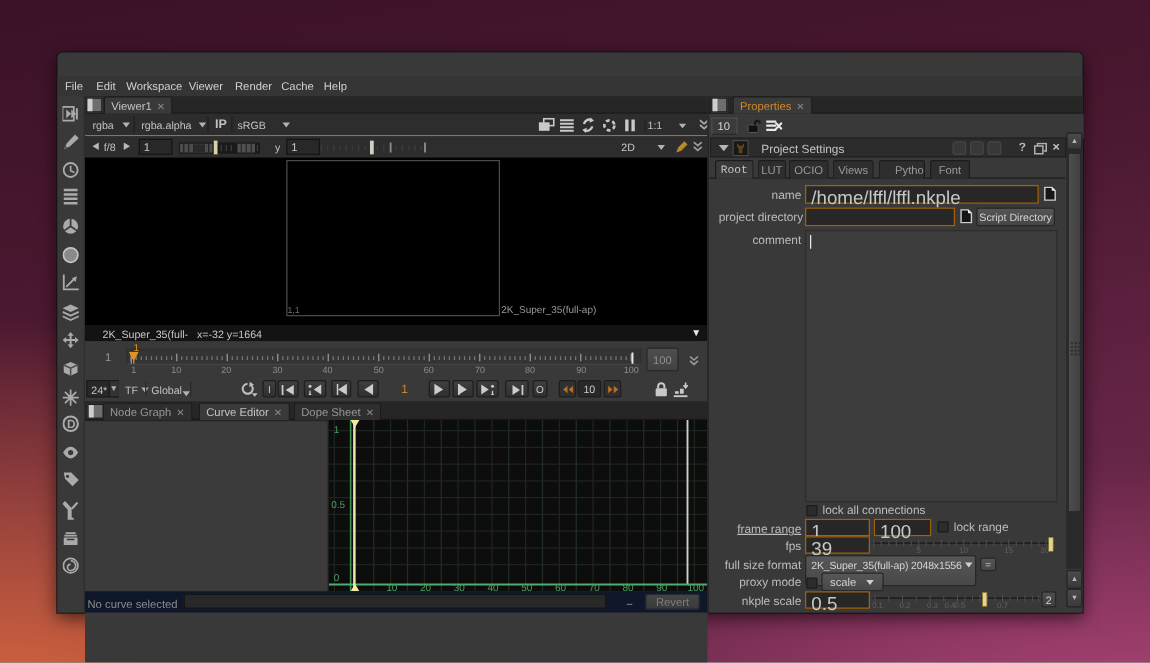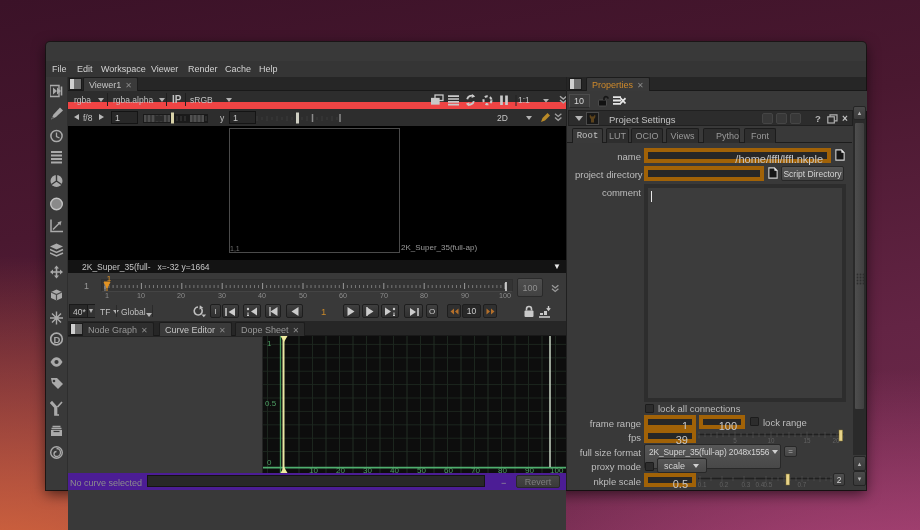--- a/index.html
+++ b/index.html
@@ -41,38 +41,38 @@
 .tab { position:absolute; top:0; height:14px; padding:2px 5px 0 5px; font-size:9px; color:#c4c4c4; background:#3a3a3a; border:1px solid #1c1c1c; border-bottom:none; border-radius:2px 2px 0 0; white-space:nowrap; }
 .tab.inactive { background:#2e2e2e; color:#989898; }
 .tabx { display:inline-block; margin-left:4px; color:#8a8a8a; font-size:8px; }
 .panicon { position:absolute; top:1px; width:13px; height:12px; background:#6e6e6e; border:1px solid #191919; }
 .panicon:after { content:""; position:absolute; left:0px; top:0px; width:4px; height:10px; background:#cfcfcf; }
 .arr { display:inline-block; width:0; height:0; border-left:3px solid transparent; border-right:3px solid transparent; border-top:4px solid #b2b2b2; vertical-align:1px; }
 .inbox { position:absolute; background:#282828; border:1px solid #141414; color:#c8c8c8; font-size:9px; padding:1px 3px; }
 
 #lpane { position:absolute; left:22px; top:35px; width:498px; height:525px; background:#393939; }
 #vtabrow { position:absolute; left:0; top:0; width:100%; height:14px; background:#262626; border-bottom:1px solid #191919; }
-#vtool1 { position:absolute; left:0; top:14px; width:100%; height:18px; background:#2d2d2d; border-bottom:7px solid #ef4444; }
+#vtool1 { position:absolute; left:0; top:14px; width:100%; height:18px; background:#2d2d2d; border-bottom:1px solid #ef4444; }
 #vtool2 { position:absolute; left:0; top:32px; width:100%; height:17px; background:#2d2d2d; }
 .vt { position:absolute; top:4px; color:#c2c2c2; font-size:8.5px; }
 #viewer { position:absolute; left:0; top:49px; width:100%; height:134px; background:#000; }
 #vstatus { position:absolute; left:0; top:183px; width:100%; height:13px; background:#131313; color:#c6c6c6; }
 #timeline { position:absolute; left:0; top:196px; width:100%; height:28px; background:#393939; }
 #playback { position:absolute; left:0; top:224px; width:100%; height:20px; background:#393939; }
 .pbtn { position:absolute; top:3px; width:19px; height:14px; background:linear-gradient(#3f3f3f,#303030); border:1px solid #1e1e1e; border-radius:2px; color:#cccccc; text-align:center; font-size:7px; line-height:13px; }
 #btabs { position:absolute; left:0; top:244px; width:100%; height:15px; background:#262626; border-bottom:1px solid #191919; }
 #btabs .tab { top:1px; }
 #curvelist { position:absolute; left:0; top:259px; width:195px; height:137px; background:#3b3b3b; border-right:1px solid #242424; border-top:1px solid #242424; }
 #graph { position:absolute; left:195px; top:259px; width:303px; height:137px; background:#0d0d0d; }
-#lbottom { position:absolute; left:0; top:396px; width:100%; height:17px; background:#4c1d95; }
+#lbottom { position:absolute; left:0; top:396px; width:100%; height:17px; background:#0f172a; }
 
 #props { position:absolute; left:520px; top:35px; width:300px; height:413px; background:#393939; border-left:1px solid #202020; }
 #ptabrow { position:absolute; left:0; top:0; width:100%; height:14px; background:#262626; border-bottom:1px solid #191919; }
 .plabel { position:absolute; text-align:right; color:#bdbdbd; font-size:9.5px; white-space:nowrap; }
-.pinput { position:absolute; background:#272727; border:4px solid #a16207; color:#c8c8c8; font-size:11px; padding:1px 4px; font-family:"Liberation Sans",sans-serif;text-align:right; }
+.pinput { position:absolute; background:#272727; border:1px solid #a16207; color:#c8c8c8; font-size:15px; padding:1px 4px; font-family:"Liberation Sans",sans-serif; }
 .pbutton { position:absolute; background:linear-gradient(#555,#464646); border:1px solid #282828; border-radius:2px; color:#d4d4d4; font-size:9px; text-align:center; }
 .chk { position:absolute; width:9px; height:9px; background:#2c2c2c; border:1px solid #1c1c1c; border-radius:1px; }
 .ptab { position:absolute; top:2px; height:15px; padding-top:2px; font-size:9px; text-align:center; overflow:hidden; color:#c4c4c4; background:#3a3a3a; border:1px solid #1c1c1c; border-bottom:none; border-radius:2px 2px 0 0; }
 .ptab.inactive { background:#2e2e2e; color:#9a9a9a; }
 .fileico { position:absolute; width:12px; height:12px; }
 
 .sbbox { position:absolute; left:808px; width:12px; background:linear-gradient(#4a4a4a,#3a3a3a); border:1px solid #252525; border-radius:2px; color:#b5b5b5; font-size:6px; text-align:center; }
 </style>
 </head>
 <body>
@@ -304,21 +304,21 @@
       </svg>
       <span class="abs" style="left:449px; top:5px; width:26px; height:19px; background:linear-gradient(#4e4e4e,#424242); border:1px solid #2a2a2a; border-radius:2px; color:#8f8f8f; font-size:9px; text-align:center; line-height:18px;">100</span>
       <svg class="abs" style="left:482px; top:11px;" width="10" height="9" viewBox="0 0 10 9">
             <g stroke="#9a9a9a" stroke-width="1.3" fill="none">
               <path d="M1 1.2l3.2 2.8L7.4 1.2M1 4.7l3.2 2.8 3.2-2.8" transform="translate(1,0)"></path>
             </g>
           </svg>
     </div>
     <div id="playback">
       <span class="abs" style="left:1px; top:3px; width:26px; height:14px; background:#282828; border:1px solid #1a1a1a; color:#c4c4c4;">
-        <span class="abs" style="left:3px; top:2px; font-size:8.5px;">40*</span>
+        <span class="abs" style="left:3px; top:2px; font-size:8.5px;">24*</span>
         <span class="abs" style="left:17px; top:0; width:8px; height:12px; border-left:1px solid #1a1a1a; background:#333;"><span class="arr" style="margin:4px 0 0 1px; border-left-width:2.5px; border-right-width:2.5px;"></span></span>
       </span>
       <span class="vt" style="left:32px; top:6px;">TF <span class="arr"></span></span>
       <span class="abs" style="left:48px; top:4px; width:1px; height:12px; background:#2a2a2a;"></span>
       <span class="vt" style="left:53px; top:6px;">Global</span>
           <span class="abs" style="left:78px; top:9px;"><span class="arr"></span></span>
       <span class="abs" style="left:84px; top:4px; width:1px; height:12px; background:#2a2a2a;"></span>
       <svg class="abs" style="left:122px; top:4px;" width="17" height="13" viewBox="0 0 17 13">
         <path d="M8 2a4 4 0 1 0 3.4 1.6" fill="none" stroke="#c0c0c0" stroke-width="1.6"></path>
         <path d="M9.8 0.3l3.4 2.4-3.8 1.8z" fill="#c0c0c0"></path>
@@ -490,21 +490,21 @@
     <div class="pbutton" style="left:214px; top:89px; width:63px; height:15px; line-height:14px; font-size:8.5px; white-space:nowrap;">Script Directory</div>
 
     <div class="plabel" style="left:28px; top:110px; width:46px;">comment</div>
     <div class="pinput" style="left:77px; top:107px; width:202px; height:218px; background:#3c3c3c; border-color:#2d2d2d;">
       <span class="abs" style="left:3px; top:3px; width:1px; height:11px; background:#e8e8e8;"></span>
     </div>
 
     <div class="chk" style="left:78px; top:327px;"></div>
     <div class="plabel" style="left:91px; top:326px; text-align:left;">lock all connections</div>
 
-    <div class="plabel" style="left:8px; top:341px; width:66px;">frame range</div>
+    <div class="plabel" style="left:8px; top:341px; width:66px;text-decoration:underline;">frame range</div>
     <div class="pinput" style="left:77px; top:338px; width:52px; height:14px;">1</div>
     <div class="pinput" style="left:132px; top:338px; width:46px; height:14px;">100</div>
     <div class="chk" style="left:183px; top:340px;"></div>
     <div class="plabel" style="left:196px; top:340px; text-align:left;">lock range</div>
 
     <div class="plabel" style="left:8px; top:355px; width:66px;">fps</div>
     <div class="pinput" style="left:77px; top:352px; width:52px; height:14px;">39</div>
     <svg class="abs" style="left:131px; top:352px;" width="146" height="14" viewBox="0 0 146 14">
       <path d="M0 5.5h146" stroke="#202020" stroke-width="1.4"></path>
       <g stroke="#4f4f4f" stroke-width="0.8">

